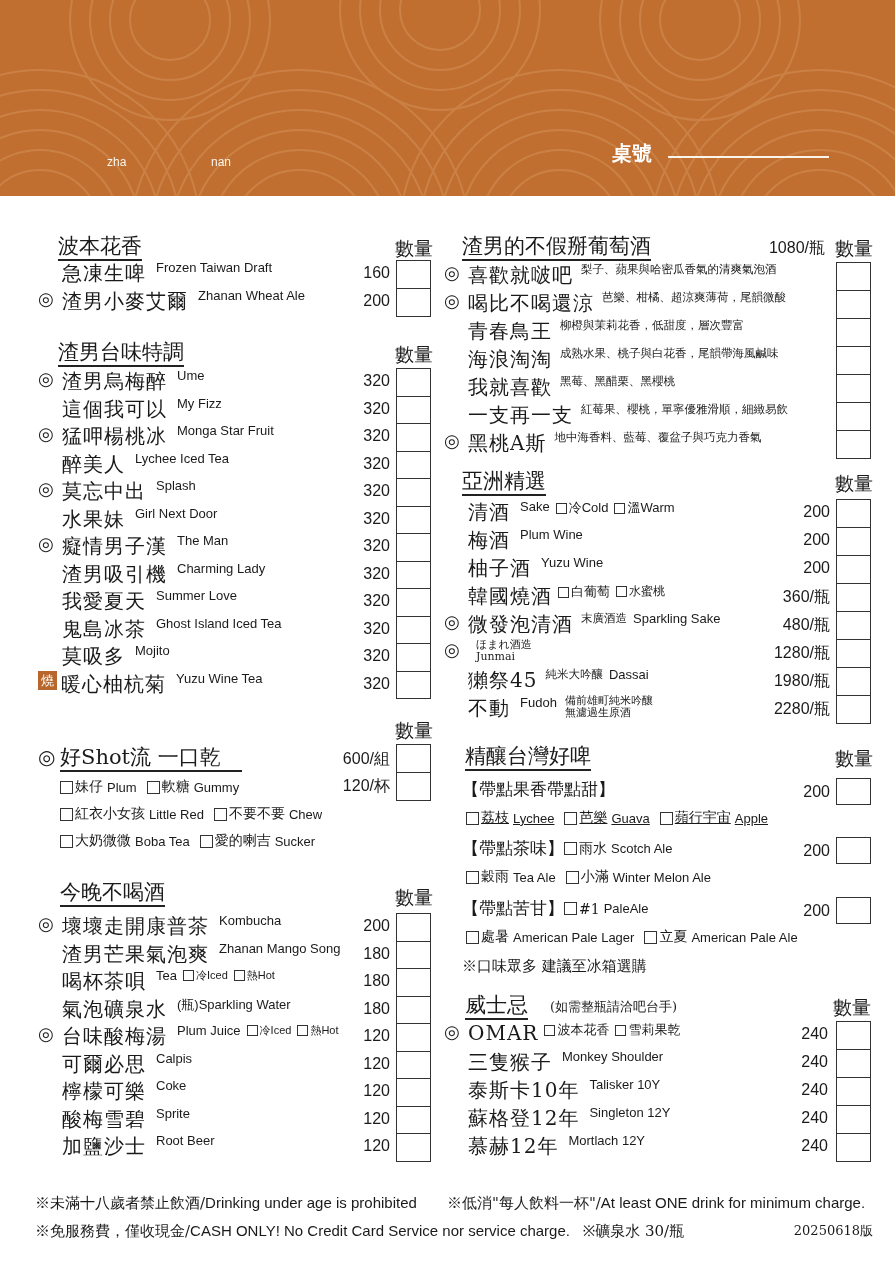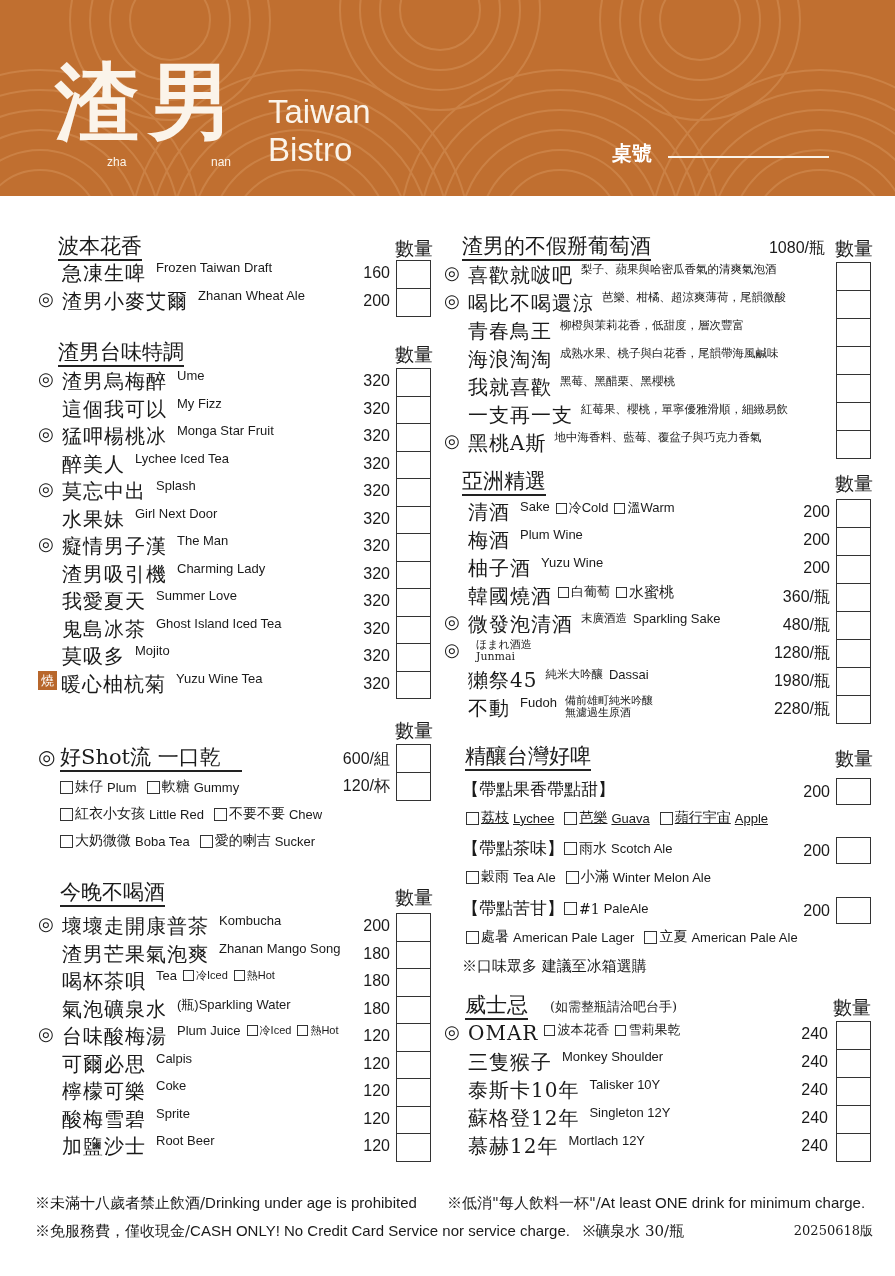--- a/index.html
+++ b/index.html
@@ -96,27 +96,22 @@
       <circle cx="440" cy="10" r="40"></circle>
         <circle cx="440" cy="10" r="60"></circle>
         <circle cx="440" cy="10" r="80"></circle>
         <circle cx="440" cy="10" r="100"></circle>
       <circle cx="700" cy="20" r="40"></circle>
         <circle cx="700" cy="20" r="60"></circle>
         <circle cx="700" cy="20" r="80"></circle>
         <circle cx="700" cy="20" r="100"></circle>
     </g>
   </svg>
-  <div class="logo-cn">渣男</div>
   <div class="logo-pinyin zha">zha</div>
   <div class="logo-pinyin nan">nan</div>
-  <div class="logo-en">
-    <div>Taiwan</div>
-    <div>Bistro</div>
-  </div>
   <div class="table-no">桌號</div>
   <div class="table-line"></div>
 </div>
 
 <div class="sec-title" style="left:58px;top:234px;">波本花香</div>
 <div class="qty-label" style="left:395px;top:236px;">數量</div>
 <div id="draft-rows"></div>
 
 <div class="sec-title" style="left:58px;top:340px;">渣男台味特調</div>
 <div class="qty-label" style="left:395px;top:342px;">數量</div>
@@ -502,21 +497,21 @@
     </div>
     <div class="price" style="left:740px;top:559px;width:90px;">200</div>
     <div class="box" style="left:836px;top:555px;height:29px;"></div>
     <div class="row" style="left:444px;top:583px;">
       <span class="mark"></span>
       <span class="cn" style="">韓國燒酒</span>
       <span class="small-opt" style="font-size:13px">
         <span class="cb"></span>
         <span>白葡萄</span>
       </span>
-      <span class="small-opt" style="font-size:15px">
+      <span class="small-opt" style="font-size:12px">
         <span class="cb"></span>
         <span>水蜜桃</span>
       </span>
     </div>
     <div class="price" style="left:740px;top:587px;width:90px;">360/瓶</div>
     <div class="box" style="left:836px;top:583px;height:29px;"></div>
     <div class="row" style="left:444px;top:611px;">
       <span class="mark">◎</span>
       <span class="cn" style="">微發泡清酒</span>
       <span class="desc">末廣酒造</span>

